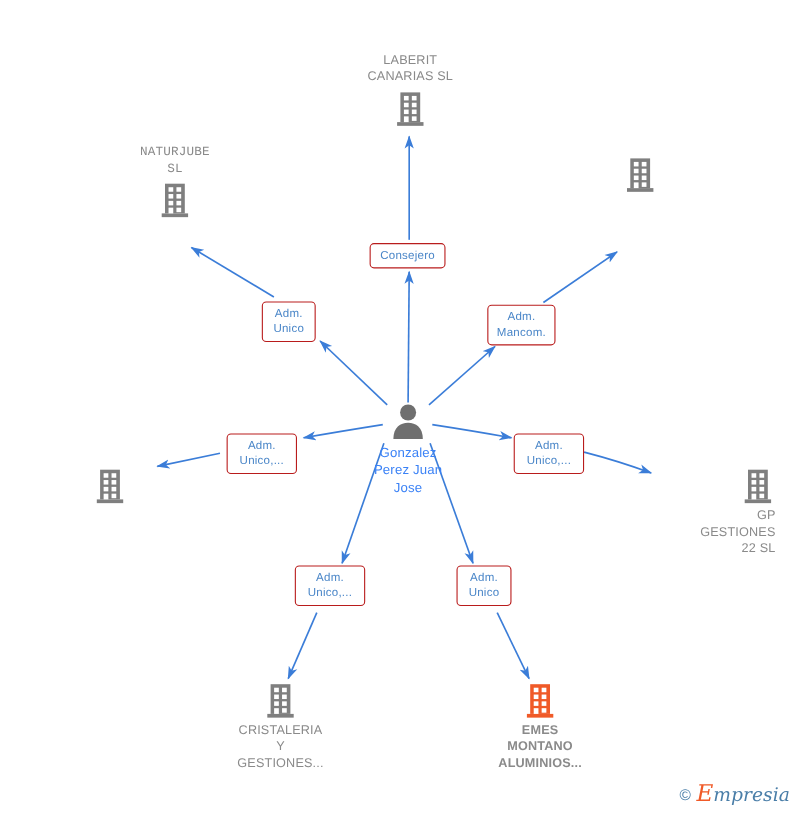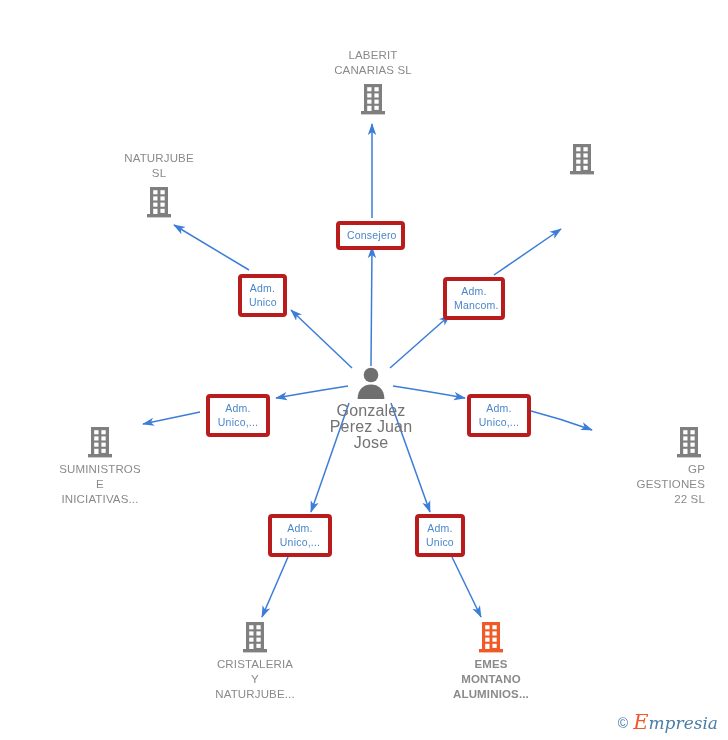--- a/index.html
+++ b/index.html
@@ -48,35 +48,35 @@
     line-height: 15px;
     letter-spacing: 0.15px;
     color: #8a8a8a;
     white-space: pre-line;
   }
   .node-label.above {
     margin-top: 0;
     margin-bottom: 4px;
   }
   .node-label.person {
-    color: #737373;
-    font-size: 16px;
+    color: #3b82f6;
+    font-size: 12px;
     line-height: 16px;
   }
   .node-label.highlight {
     color: #8a8a8a;
     font-weight: bold;
   }
 
   
   .edge-label {
     position: absolute;
     box-sizing: border-box;
     background: #ffffff;
-    border: 4px solid #b91c1c;
+    border: 1px solid #b91c1c;
     border-radius: 4px;
     color: #4a86c8;
     font-size: 10.5px;
     line-height: 14px;
     text-align: center;
     padding: 3px 7px 4px 7px;
     white-space: pre-line;
     letter-spacing: 0.2px;
   }
 
@@ -176,21 +176,21 @@
         <rect x="10.2" y="11.4" width="4.3" height="4.1" fill="#ffffff"></rect>
         <rect x="17.4" y="11.4" width="4.3" height="4.1" fill="#ffffff"></rect>
         <rect x="10.2" y="17.6" width="4.3" height="4.1" fill="#ffffff"></rect>
         <rect x="17.4" y="17.6" width="4.3" height="4.1" fill="#ffffff"></rect>
         <rect x="10.2" y="23.8" width="4.3" height="5.2" fill="#ffffff"></rect>
         <rect x="17.4" y="23.8" width="4.3" height="4.1" fill="#ffffff"></rect>
       </svg>
     </span>
   </div>
 
-  <div class="node" style="left:159px; top:151px;">
+  <div class="node" style="left:159px; top:131px;font-family:Liberation Mono, monospace;">
     <span class="node-label above">NATURJUBE
 SL</span>
     <span class="node-icon">
       <svg width="32" height="34" viewBox="0 0 32 34">
         <rect x="7" y="2" width="18" height="27" fill="#7f7f7f"></rect>
         <rect x="4" y="29" width="24" height="3.4" fill="#7f7f7f"></rect>
         <rect x="10.2" y="5.2" width="4.3" height="4.1" fill="#ffffff"></rect>
         <rect x="17.4" y="5.2" width="4.3" height="4.1" fill="#ffffff"></rect>
         <rect x="10.2" y="11.4" width="4.3" height="4.1" fill="#ffffff"></rect>
         <rect x="17.4" y="11.4" width="4.3" height="4.1" fill="#ffffff"></rect>
@@ -239,23 +239,20 @@
         <rect x="10.2" y="5.2" width="4.3" height="4.1" fill="#ffffff"></rect>
         <rect x="17.4" y="5.2" width="4.3" height="4.1" fill="#ffffff"></rect>
         <rect x="10.2" y="11.4" width="4.3" height="4.1" fill="#ffffff"></rect>
         <rect x="17.4" y="11.4" width="4.3" height="4.1" fill="#ffffff"></rect>
         <rect x="10.2" y="17.6" width="4.3" height="4.1" fill="#ffffff"></rect>
         <rect x="17.4" y="17.6" width="4.3" height="4.1" fill="#ffffff"></rect>
         <rect x="10.2" y="23.8" width="4.3" height="5.2" fill="#ffffff"></rect>
         <rect x="17.4" y="23.8" width="4.3" height="4.1" fill="#ffffff"></rect>
       </svg>
     </span>
-    <span class="node-label">SUMINISTROS
-E
-INICIATIVAS...</span>
   </div>
 
   <div class="node" style="left:630px; top:425px;text-align:right;">
     <span class="node-icon">
       <svg width="32" height="34" viewBox="0 0 32 34">
         <rect x="7" y="2" width="18" height="27" fill="#7f7f7f"></rect>
         <rect x="4" y="29" width="24" height="3.4" fill="#7f7f7f"></rect>
         <rect x="10.2" y="5.2" width="4.3" height="4.1" fill="#ffffff"></rect>
         <rect x="17.4" y="5.2" width="4.3" height="4.1" fill="#ffffff"></rect>
         <rect x="10.2" y="11.4" width="4.3" height="4.1" fill="#ffffff"></rect>
@@ -281,21 +278,21 @@
         <rect x="10.2" y="11.4" width="4.3" height="4.1" fill="#ffffff"></rect>
         <rect x="17.4" y="11.4" width="4.3" height="4.1" fill="#ffffff"></rect>
         <rect x="10.2" y="17.6" width="4.3" height="4.1" fill="#ffffff"></rect>
         <rect x="17.4" y="17.6" width="4.3" height="4.1" fill="#ffffff"></rect>
         <rect x="10.2" y="23.8" width="4.3" height="5.2" fill="#ffffff"></rect>
         <rect x="17.4" y="23.8" width="4.3" height="4.1" fill="#ffffff"></rect>
       </svg>
     </span>
     <span class="node-label">CRISTALERIA
 Y
-NATURJUBE...</span>
+GESTIONES...</span>
   </div>
 
   <div class="node" style="left:491px; top:620px;">
     <span class="node-icon">
       <svg width="32" height="34" viewBox="0 0 32 34">
         <rect x="7" y="2" width="18" height="27" fill="#f05a28"></rect>
         <rect x="4" y="29" width="24" height="3.4" fill="#f05a28"></rect>
         <rect x="10.2" y="5.2" width="4.3" height="4.1" fill="#ffffff"></rect>
         <rect x="17.4" y="5.2" width="4.3" height="4.1" fill="#ffffff"></rect>
         <rect x="10.2" y="11.4" width="4.3" height="4.1" fill="#ffffff"></rect>

